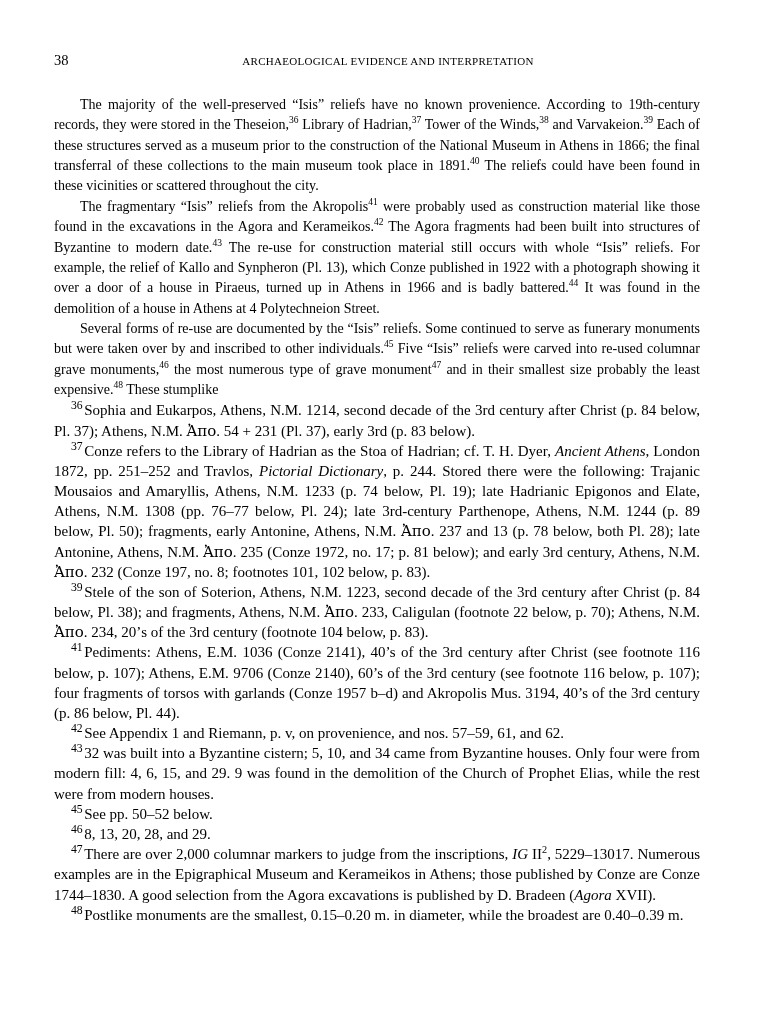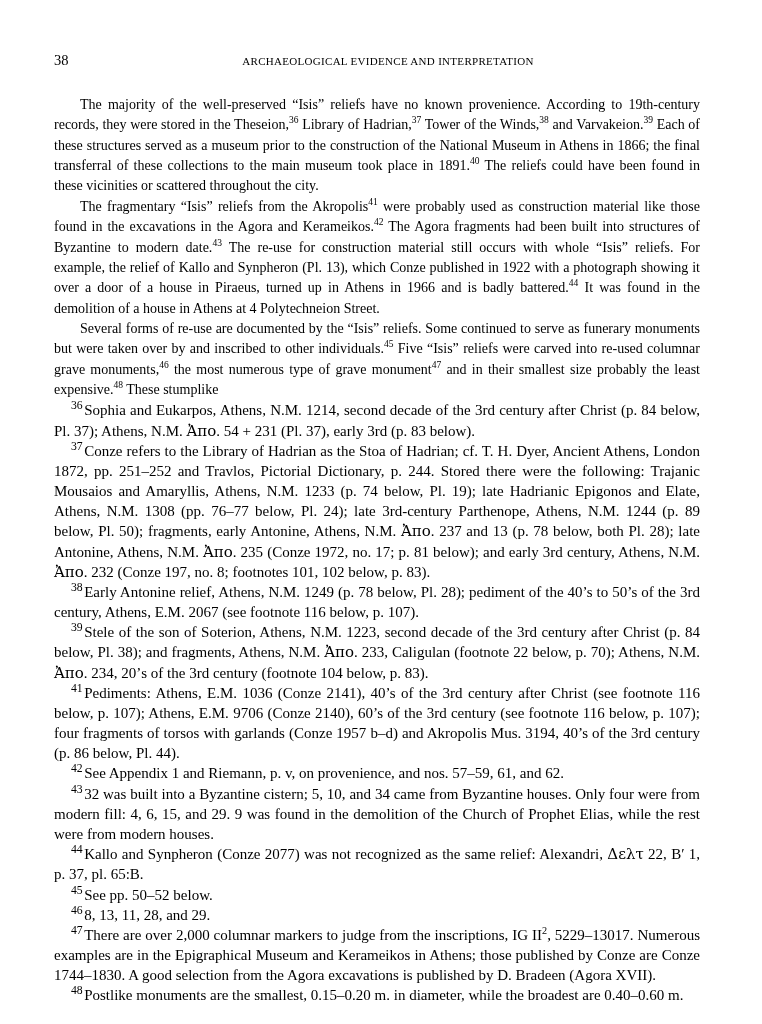--- a/index.html
+++ b/index.html
@@ -66,21 +66,21 @@
   .notes .note {
     margin: 0;
     text-indent: 17px;
   }
   .notes .note .num {
     font-size: 0.78em;
     vertical-align: super;
     line-height: 0;
     margin-right: 1.5px;
   }
-  .it { }
+  .it { font-style: italic; }
   .bd { font-weight: normal; }
   .gk { font-family: "DejaVu Serif", serif; }
 </style>
 </head>
 <body>
 
 <div class="page">
 
   <div class="header-row">
     <div class="folio">38</div>
@@ -91,26 +91,24 @@
     <p>The majority of the well-preserved “Isis” reliefs have no known provenience. According to 19th-century records, they were stored in the Theseion,<sup>36</sup> Library of Hadrian,<sup>37</sup> Tower of the Winds,<sup>38</sup> and Varvakeion.<sup>39</sup> Each of these structures served as a museum prior to the construction of the National Museum in Athens in 1866; the final transferral of these collections to the main museum took place in 1891.<sup>40</sup> The reliefs could have been found in these vicinities or scattered throughout the city.</p>
     <p>The fragmentary “Isis” reliefs from the Akropolis<sup>41</sup> were probably used as construction material like those found in the excavations in the Agora and Kerameikos.<sup>42</sup> The Agora fragments had been built into structures of Byzantine to modern date.<sup>43</sup> The re-use for construction material still occurs with whole “Isis” reliefs. For example, the relief of Kallo and Synpheron (Pl. 13), which Conze published in 1922 with a photograph showing it over a door of a house in Piraeus, turned up in Athens in 1966 and is badly battered.<sup>44</sup> It was found in the demolition of a house in Athens at 4 Polytechneion Street.</p>
     <p>Several forms of re-use are documented by the “Isis” reliefs. Some continued to serve as funerary monuments but were taken over by and inscribed to other individuals.<sup>45</sup> Five “Isis” reliefs were carved into re-used columnar grave monuments,<sup>46</sup> the most numerous type of grave monument<sup>47</sup> and in their smallest size probably the least expensive.<sup>48</sup> These stumplike</p>
   </div>
 
   <div class="notes">
 
     <div>
         <p class="note"><span class="num">36</span><span>Sophia and Eukarpos, Athens, N.M. 1214, second decade of the 3rd century after Christ (p. 84 below, Pl. 37); Athens, N.M. <span class="gk">Ἀπο</span>. 54 + 231 (Pl. 37), early 3rd (p. 83 below).</span></p>
         <p class="note"><span class="num">37</span><span>Conze refers to the Library of Hadrian as the Stoa of Hadrian; cf. T. H. Dyer, <span class="it">Ancient Athens</span>, London 1872, pp. 251–252 and Travlos, <span class="it">Pictorial Dictionary</span>, p. 244. Stored there were the following: Trajanic Mousaios and Amaryllis, Athens, N.M. 1233 (p. 74 below, Pl. 19); late Hadrianic Epigonos and Elate, Athens, N.M. 1308 (pp. 76–77 below, Pl. 24); late 3rd-century Parthenope, Athens, N.M. 1244 (p. 89 below, Pl. 50); fragments, early Antonine, Athens, N.M. <span class="gk">Ἀπο</span>. 237 and <span class="bd">13</span> (p. 78 below, both Pl. 28); late Antonine, Athens, N.M. <span class="gk">Ἀπο</span>. 235 (Conze 1972, no. 17; p. 81 below); and early 3rd century, Athens, N.M. <span class="gk">Ἀπο</span>. 232 (Conze 197, no. 8; footnotes 101, 102 below, p. 83).</span></p>
-        <p class="note"><span class="num">38</span><span>Early Antonine relief, Athens, N.M. 1249 (p. 78 below, Pl. 28); pediment of the 40’s to 50’s of the 3rd century, Athens, E.M. 2067 (see footnote 116 below, p. 107).</span></p>
         <p class="note"><span class="num">39</span><span>Stele of the son of Soterion, Athens, N.M. 1223, second decade of the 3rd century after Christ (p. 84 below, Pl. 38); and fragments, Athens, N.M. <span class="gk">Ἀπο</span>. 233, Caligulan (footnote 22 below, p. 70); Athens, N.M. <span class="gk">Ἀπο</span>. 234, 20’s of the 3rd century (footnote 104 below, p. 83).</span></p>
         <p class="note"><span class="num">41</span><span>Pediments: Athens, E.M. 1036 (Conze 2141), 40’s of the 3rd century after Christ (see footnote 116 below, p. 107); Athens, E.M. 9706 (Conze 2140), 60’s of the 3rd century (see footnote 116 below, p. 107); four fragments of torsos with garlands (Conze 1957 b–d) and Akropolis Mus. 3194, 40’s of the 3rd century (p. 86 below, Pl. 44).</span></p>
         <p class="note"><span class="num">42</span><span>See Appendix 1 and Riemann, p. v, on provenience, and nos. 57–59, 61, and 62.</span></p>
         <p class="note"><span class="num">43</span><span><span class="bd">32</span> was built into a Byzantine cistern; <span class="bd">5</span>, <span class="bd">10</span>, and <span class="bd">34</span> came from Byzantine houses. Only four were from modern fill: <span class="bd">4</span>, <span class="bd">6</span>, <span class="bd">15</span>, and <span class="bd">29</span>. <span class="bd">9</span> was found in the demolition of the Church of Prophet Elias, while the rest were from modern houses.</span></p>
-        <p class="note"><span class="num">44</span><span>Kallo and Synpheron (Conze 2077) was not recognized as the same relief: Alexandri, <span class="gk">Δελτ</span> 22, B′ 1, p. 37, pl. 65:B.</span></p>
         <p class="note"><span class="num">45</span><span>See pp. 50–52 below.</span></p>
-        <p class="note"><span class="num">46</span><span><span class="bd">8</span>, <span class="bd">13</span>, <span class="bd">11</span>, <span class="bd">28</span>, and <span class="bd">29</span>.</span></p>
+        <p class="note"><span class="num">46</span><span><span class="bd">8</span>, <span class="bd">13</span>, <span class="bd">20</span>, <span class="bd">28</span>, and <span class="bd">29</span>.</span></p>
         <p class="note"><span class="num">47</span><span>There are over 2,000 columnar markers to judge from the inscriptions, <span class="it">IG</span> II<sup>2</sup>, 5229–13017. Numerous examples are in the Epigraphical Museum and Kerameikos in Athens; those published by Conze are Conze 1744–1830. A good selection from the Agora excavations is published by D. Bradeen (<span class="it">Agora</span> XVII).</span></p>
-        <p class="note"><span class="num">48</span><span>Postlike monuments are the smallest, 0.15–0.20 m. in diameter, while the broadest are 0.40–0.60 m.</span></p>
+        <p class="note"><span class="num">48</span><span>Postlike monuments are the smallest, 0.15–0.20 m. in diameter, while the broadest are 0.40–0.39 m.</span></p>
       </div>
   </div>
 
 </div>
 
 </body></html>

